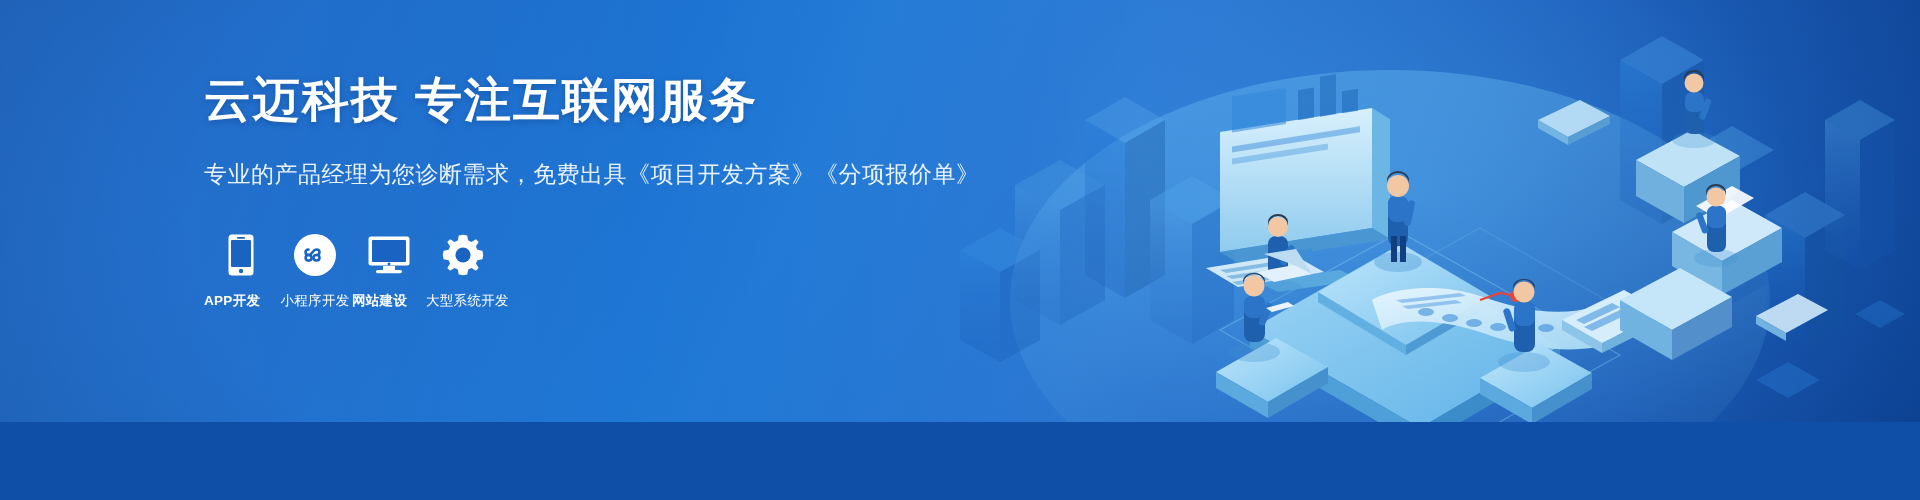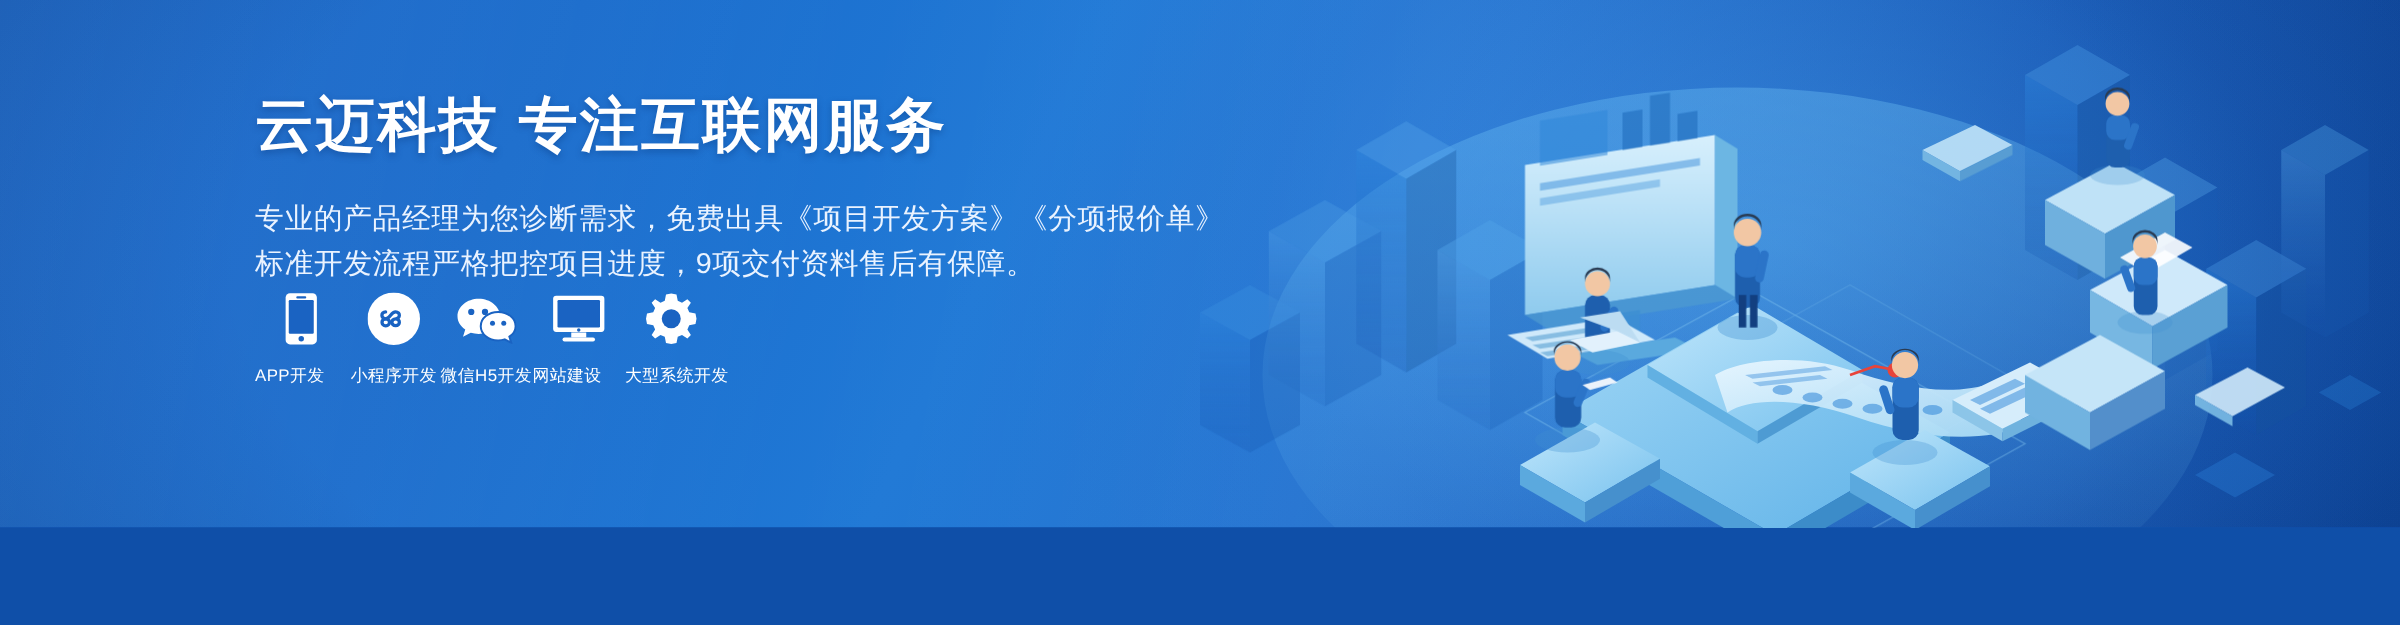--- a/index.html
+++ b/index.html
@@ -80,21 +80,21 @@
     align-items: center;
     justify-content: center;
     margin-bottom: 14px;
   }
   .svc-label {
     font-size: 13.5px;
     color: #ffffff;
     white-space: nowrap;
     letter-spacing: 0.3px;
   }
-  .svc-w1 { width: 74px; }
+  .svc-w1 { width: 74px; font-weight: bold; }
   .svc-w2 { width: 74px; text-align: center; }
 
   
   .art {
     position: absolute;
     right: 0;
     top: 0;
     width: 1000px;
     height: 500px;
     z-index: 3;
@@ -355,21 +355,20 @@
       </g>
     </svg>
   </div>
 
   <div class="sheen"></div>
   <div class="vignette"></div>
 
   <div class="copy">
     <h1 class="headline">云迈科技 专注互联网服务</h1>
     <p class="subline">专业的产品经理为您诊断需求，免费出具《项目开发方案》《分项报价单》</p>
-    <p class="subline">标准开发流程严格把控项目进度，9项交付资料售后有保障。</p>
   </div>
 
   <div class="services">
 
     <div class="service">
       <span class="svc-icon">
         <svg width="26" height="42" viewBox="0 0 26 42" xmlns="http://www.w3.org/2000/svg">
           <rect x="0.5" y="0.5" width="25" height="41" rx="3.5" fill="#ffffff"></rect>
           <rect x="3" y="6" width="20" height="27" rx="1" fill="#1a63c2"></rect>
           <rect x="9" y="3" width="8" height="1.8" rx="0.9" fill="#1a63c2"></rect>
@@ -385,36 +384,20 @@
           <circle cx="21" cy="21" r="21" fill="#ffffff"></circle>
           <path d="M 14.5 15.5 C 10.5 15.5 10.5 21 14.5 21 C 18.5 21 18.5 15.5 22.5 15.5
                    C 26.5 15.5 26.5 21 22.5 21 C 18.5 21 18.5 26.5 22.5 26.5
                    C 26.5 26.5 26.5 21 22.5 21" fill="none" stroke="#1a63c2" stroke-width="2.6" stroke-linecap="round"></path>
           <path d="M 14.6 21 C 10.6 21 10.6 26.6 14.6 26.6 C 18.6 26.6 18.6 21 14.6 21 Z" fill="none" stroke="#1a63c2" stroke-width="2.6" stroke-linecap="round"></path>
         </svg>
       </span>
       <span class="svc-label svc-w2">小程序开发</span>
     </div>
 
-    <div class="service">
-      <span class="svc-icon">
-        <svg width="48" height="40" viewBox="0 0 48 40" xmlns="http://www.w3.org/2000/svg">
-          <path d="M 18 4 C 8.6 4 1 10.3 1 18 C 1 22.3 3.4 26.1 7.2 28.6 L 5.4 34.4 L 11.6 31.2
-                   C 13.6 31.8 15.8 32.1 18 32.1 C 27.4 32.1 35 25.8 35 18 C 35 10.3 27.4 4 18 4 Z" fill="#ffffff"></path>
-          <circle cx="12" cy="14.5" r="2.5" fill="#1a63c2"></circle>
-          <circle cx="23" cy="14.5" r="2.5" fill="#1a63c2"></circle>
-          <path d="M 33.5 14.5 C 25.8 14.5 19.6 19.6 19.6 25.9 C 19.6 32.2 25.8 37.3 33.5 37.3
-                   C 35.3 37.3 37.1 37 38.7 36.5 L 44 39.2 L 42.5 34.3 C 45.6 32.2 47.5 29.2 47.5 25.9
-                   C 47.5 19.6 41.2 14.5 33.5 14.5 Z" fill="#ffffff" stroke="#1a63c2" stroke-width="1.6"></path>
-          <circle cx="29" cy="23.5" r="2" fill="#1a63c2"></circle>
-          <circle cx="38" cy="23.5" r="2" fill="#1a63c2"></circle>
-        </svg>
-      </span>
-      <span class="svc-label svc-w2">微信H5开发</span>
-    </div>
 
     <div class="service">
       <span class="svc-icon">
         <svg width="42" height="38" viewBox="0 0 42 38" xmlns="http://www.w3.org/2000/svg">
           <rect x="0.5" y="0.5" width="41" height="29" rx="2.5" fill="#ffffff"></rect>
           <rect x="4" y="4" width="34" height="22" rx="1" fill="#1a63c2"></rect>
           <circle cx="21" cy="28" r="1.4" fill="#1a63c2"></circle>
           <rect x="15" y="30" width="12" height="4" fill="#ffffff"></rect>
           <rect x="8" y="34" width="26" height="3.2" rx="1.6" fill="#ffffff"></rect>
         </svg>

